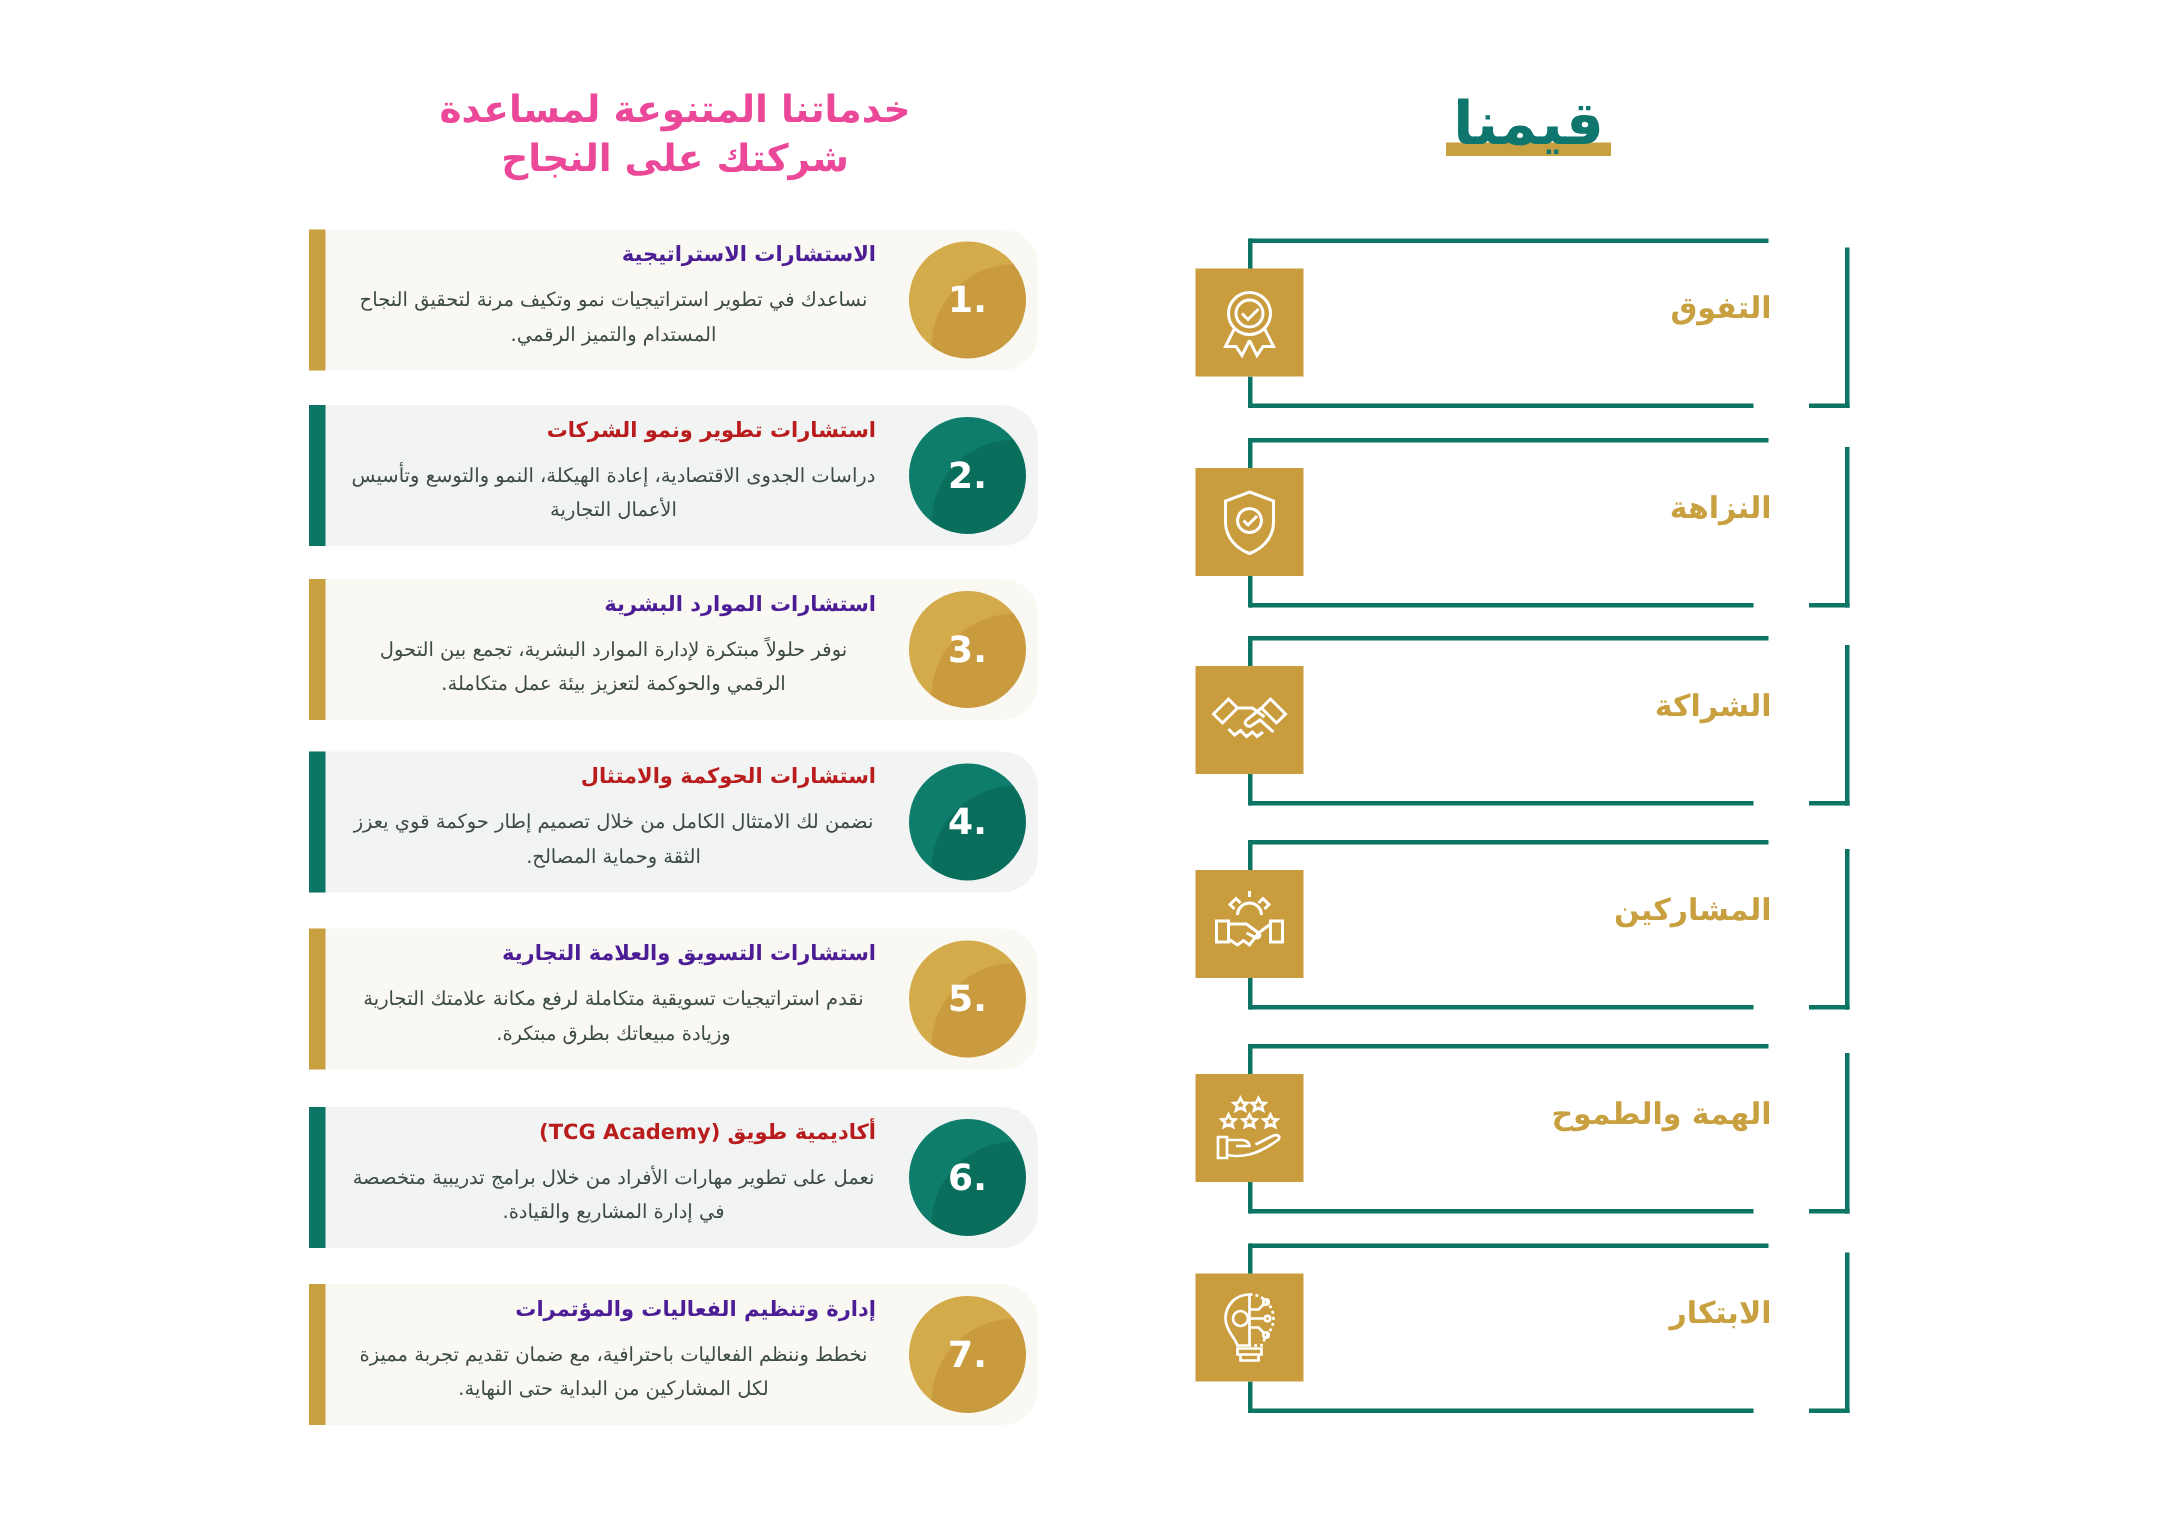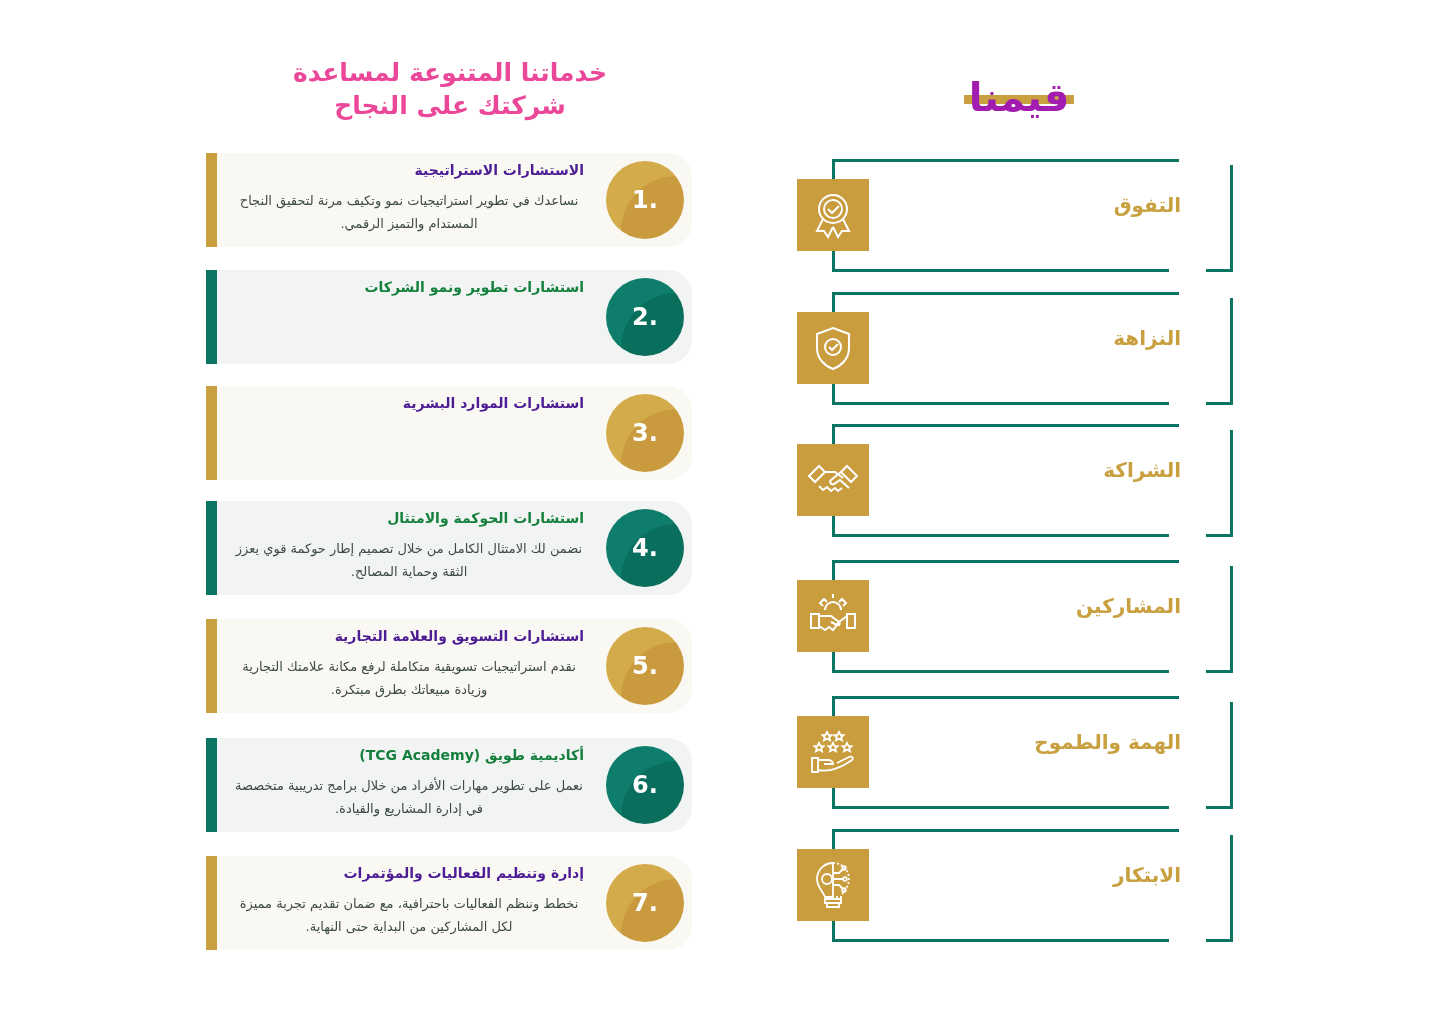--- a/index.html
+++ b/index.html
@@ -14,24 +14,24 @@
     .card .bar { position:absolute; left:0; top:0; width:11px; height:100%; }
     .card.gold .bar { background:#c9a040; }
     .card.teal .bar { background:#0c7563; }
     .card .num { position:absolute; right:8px; top:8px; width:78px; height:78px; border-radius:50%;
       color:#fff; font-weight:bold; font-size:24px; display:flex; align-items:center; justify-content:center;
       direction:ltr; overflow:hidden; }
     .card.gold .num { background:radial-gradient(circle at 90% 90%, #c99b3e 0 55%, #d4ab4a 56%); }
     .card.teal .num { background:radial-gradient(circle at 90% 90%, #0a6e5d 0 55%, #0f7d6b 56%); }
     .card .ttl { position:absolute; right:108px; top:9px; font-weight:bold; font-size:14px; white-space:nowrap; }
     .card.gold .ttl { color:#4c1d95; }
-    .card.teal .ttl { color:#15803d; }
+    .card.teal .ttl { color:#b91c1c; }
     .card .desc { position:absolute; right:108px; top:36px; width:350px; font-size:13px; line-height:23px;
       color:#3d4b47; text-align:center; }
-    .values-title { position:absolute; left:962px; top:72px; width:114px; text-align:center; color:#a21caf;
+    .values-title { position:absolute; left:962px; top:58px; width:114px; text-align:center; color:#0f766e;
       font-weight:bold; font-size:40px; line-height:50px; direction:rtl; }
     .values-underline { position:absolute; left:964px; top:95px; width:110px; height:9px; background:#c9a040; }
     .value { position:absolute; left:797px; width:440px; height:116px; }
     .value .top { position:absolute; left:36px; top:0; width:346px; height:3px; background:#0c7563; }
     .value .bot { position:absolute; left:36px; top:110px; width:336px; height:3px; background:#0c7563; }
     .value .lt { position:absolute; left:35px; top:0; width:3px; height:22px; background:#0c7563; }
     .value .lb { position:absolute; left:35px; top:92px; width:3px; height:21px; background:#0c7563; }
     .value .rv { position:absolute; left:433px; top:6px; width:3px; height:107px; background:#0c7563; }
     .value .rb { position:absolute; left:409px; top:110px; width:27px; height:3px; background:#0c7563; }
     .value .icon { position:absolute; left:0; top:20px; width:72px; height:72px; background:#c99c3e;
@@ -50,25 +50,27 @@
 <div class="card gold" style="top:153px">
   <div class="bar"></div>
   <div class="num">1.</div>
   <div class="ttl">الاستشارات الاستراتيجية</div>
   <div class="desc">نساعدك في تطوير استراتيجيات نمو وتكيف مرنة لتحقيق النجاح المستدام والتميز الرقمي.</div>
 </div>
 <div class="card teal" style="top:270px">
   <div class="bar"></div>
   <div class="num">2.</div>
   <div class="ttl">استشارات تطوير ونمو الشركات</div>
+  <div class="desc">دراسات الجدوى الاقتصادية، إعادة الهيكلة، النمو والتوسع وتأسيس الأعمال التجارية</div>
 </div>
 <div class="card gold" style="top:386px">
   <div class="bar"></div>
   <div class="num">3.</div>
   <div class="ttl">استشارات الموارد البشرية</div>
+  <div class="desc">نوفر حلولاً مبتكرة لإدارة الموارد البشرية، تجمع بين التحول الرقمي والحوكمة لتعزيز بيئة عمل متكاملة.</div>
 </div>
 <div class="card teal" style="top:501px">
   <div class="bar"></div>
   <div class="num">4.</div>
   <div class="ttl">استشارات الحوكمة والامتثال</div>
   <div class="desc">نضمن لك الامتثال الكامل من خلال تصميم إطار حوكمة قوي يعزز الثقة وحماية المصالح.</div>
 </div>
 <div class="card gold" style="top:619px">
   <div class="bar"></div>
   <div class="num">5.</div>

